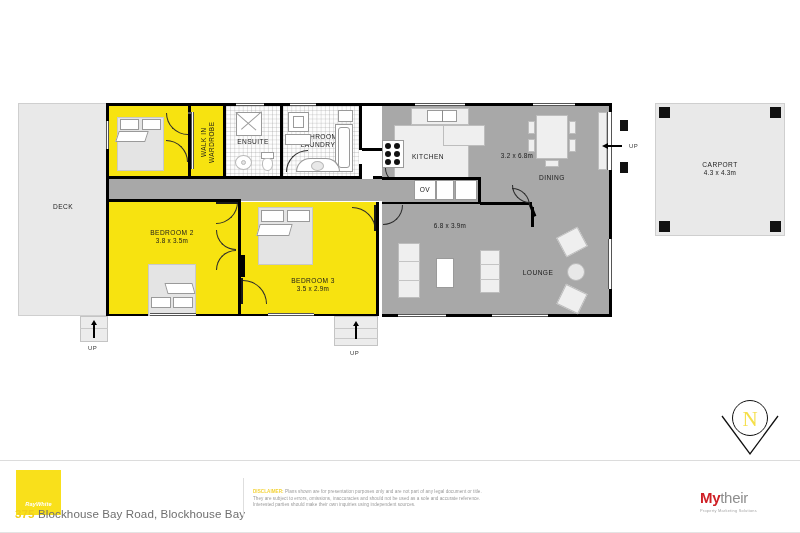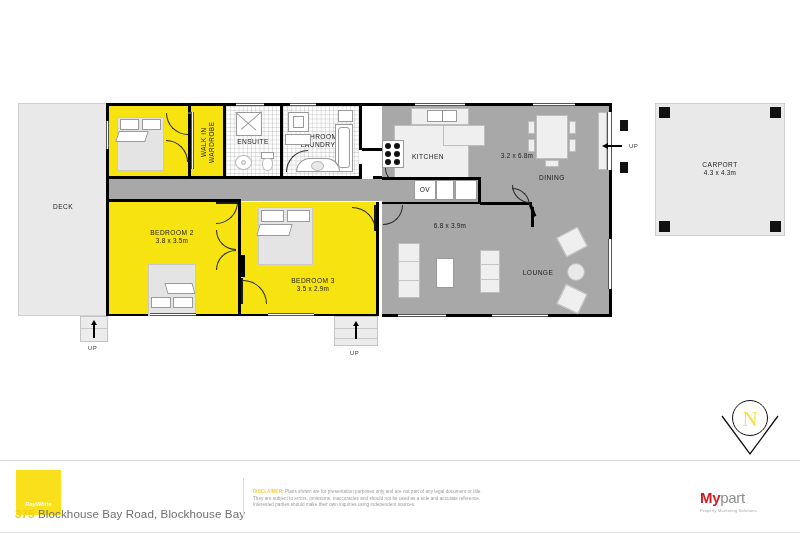--- a/index.html
+++ b/index.html
@@ -398,16 +398,16 @@
 <div id="vdiv"></div>
 
 <div id="disc">
   <span class="tag">DISCLAIMER:</span><span> Plans shown are for presentation purposes only and are not part of any legal document or title.</span><br>
   <span>They are subject to errors, omissions, inaccuracies and should not be used as a sole and accurate reference.</span><br>
   <span>Interested parties should make their own inquiries using independent sources.</span>
 </div>
 
 <div id="ma">
   <div>
-    <span class="m1">My</span><span class="m2">part</span>
+    <span class="m1">My</span><span class="m2">their</span>
   </div>
   <div class="m3">Property Marketing Solutions</div>
 </div>
 
 </body></html>

